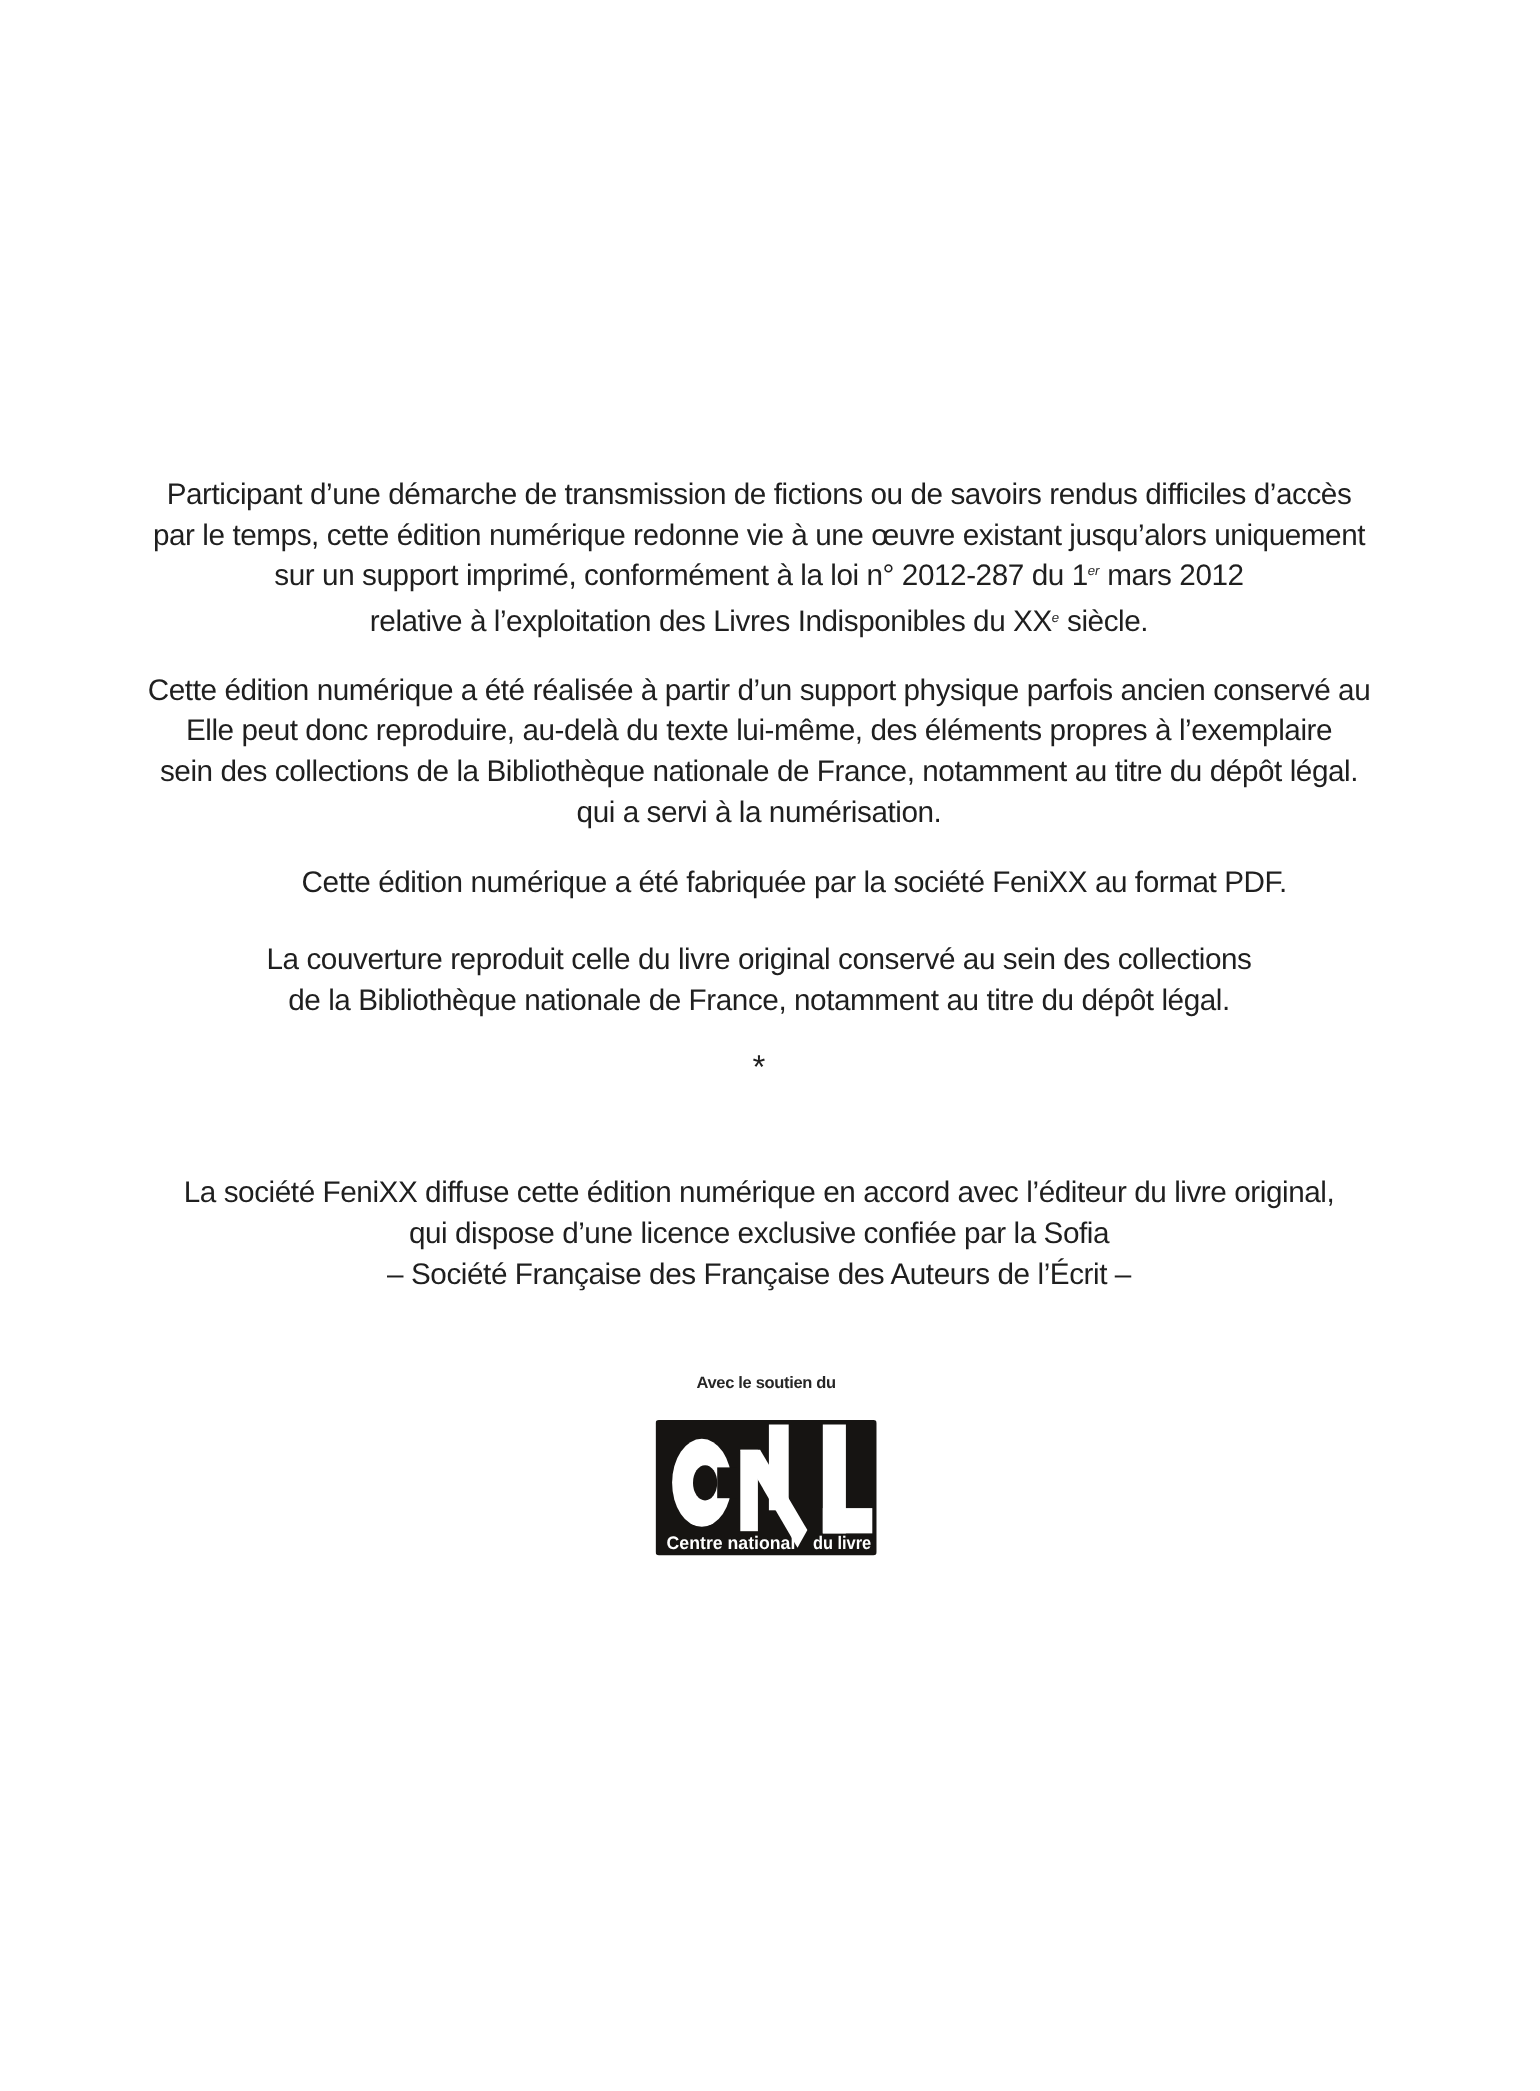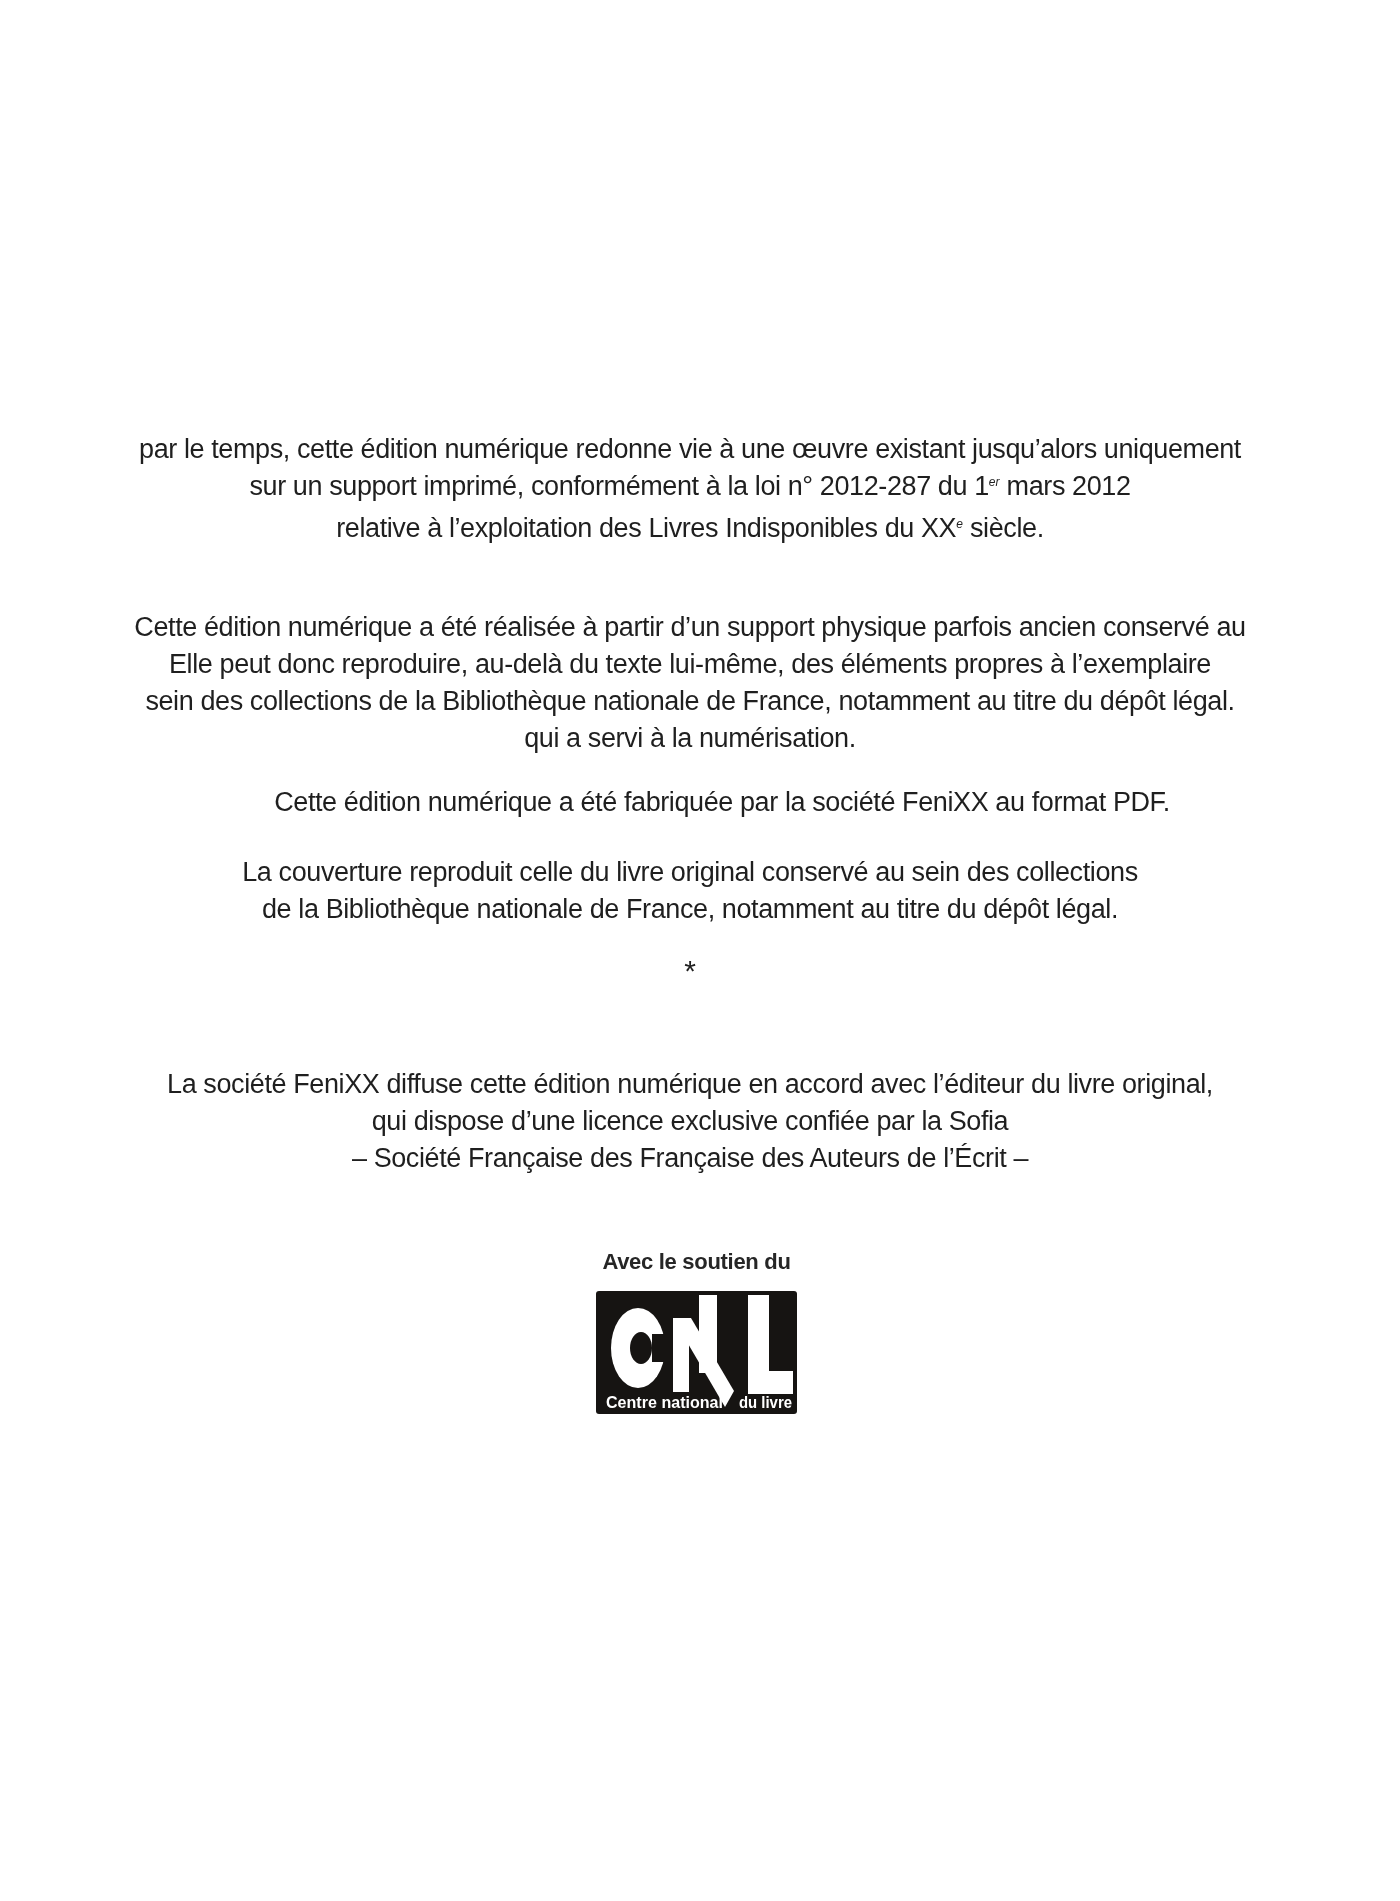--- a/index.html
+++ b/index.html
@@ -44,41 +44,42 @@
     letter-spacing: 0;
   }
   #paragraph-5 { top: 1066px; }
   #support-text {
     position: absolute;
     left: 596px;
     top: 1249px;
     width: 201px;
     text-align: center;
     white-space: nowrap;
-    font-size: 22px;
+    font-size: 15px;
     font-weight: 700;
     letter-spacing: -0.3px;
     color: #262626;
   }
   #cnl-logo {
     position: absolute;
     left: 596px;
     top: 1291px;
     width: 201px;
     height: 123px;
     text-decoration: underline;
   }
   #cnl-logo svg { display: block; }
 </style>
 </head>
 <body>
 
 <main>
 
   <section id="paragraph-1" class="text-block">
+    <div class="line">Participant d’une démarche de transmission de fictions ou de savoirs rendus difficiles d’accès</div>
     <div class="line">par le temps, cette édition numérique redonne vie à une œuvre existant jusqu’alors uniquement</div>
     <div class="line"><span>sur un support imprimé, conformément à la loi n° 2012-287 du 1</span><span class="sup">er</span><span> mars 2012</span></div>
     <div class="line"><span>relative à l’exploitation des Livres Indisponibles du XX</span><span class="sup">e</span><span> siècle.</span></div>
   </section>
 
   <section id="paragraph-2" class="text-block">
     <div class="line">Cette édition numérique a été réalisée à partir d’un support physique parfois ancien conservé au</div>
     <div class="line">Elle peut donc reproduire, au-delà du texte lui-même, des éléments propres à l’exemplaire</div>
     <div class="line">sein des collections de la Bibliothèque nationale de France, notamment au titre du dépôt légal.</div>
     <div class="line">qui a servi à la numérisation.</div>

